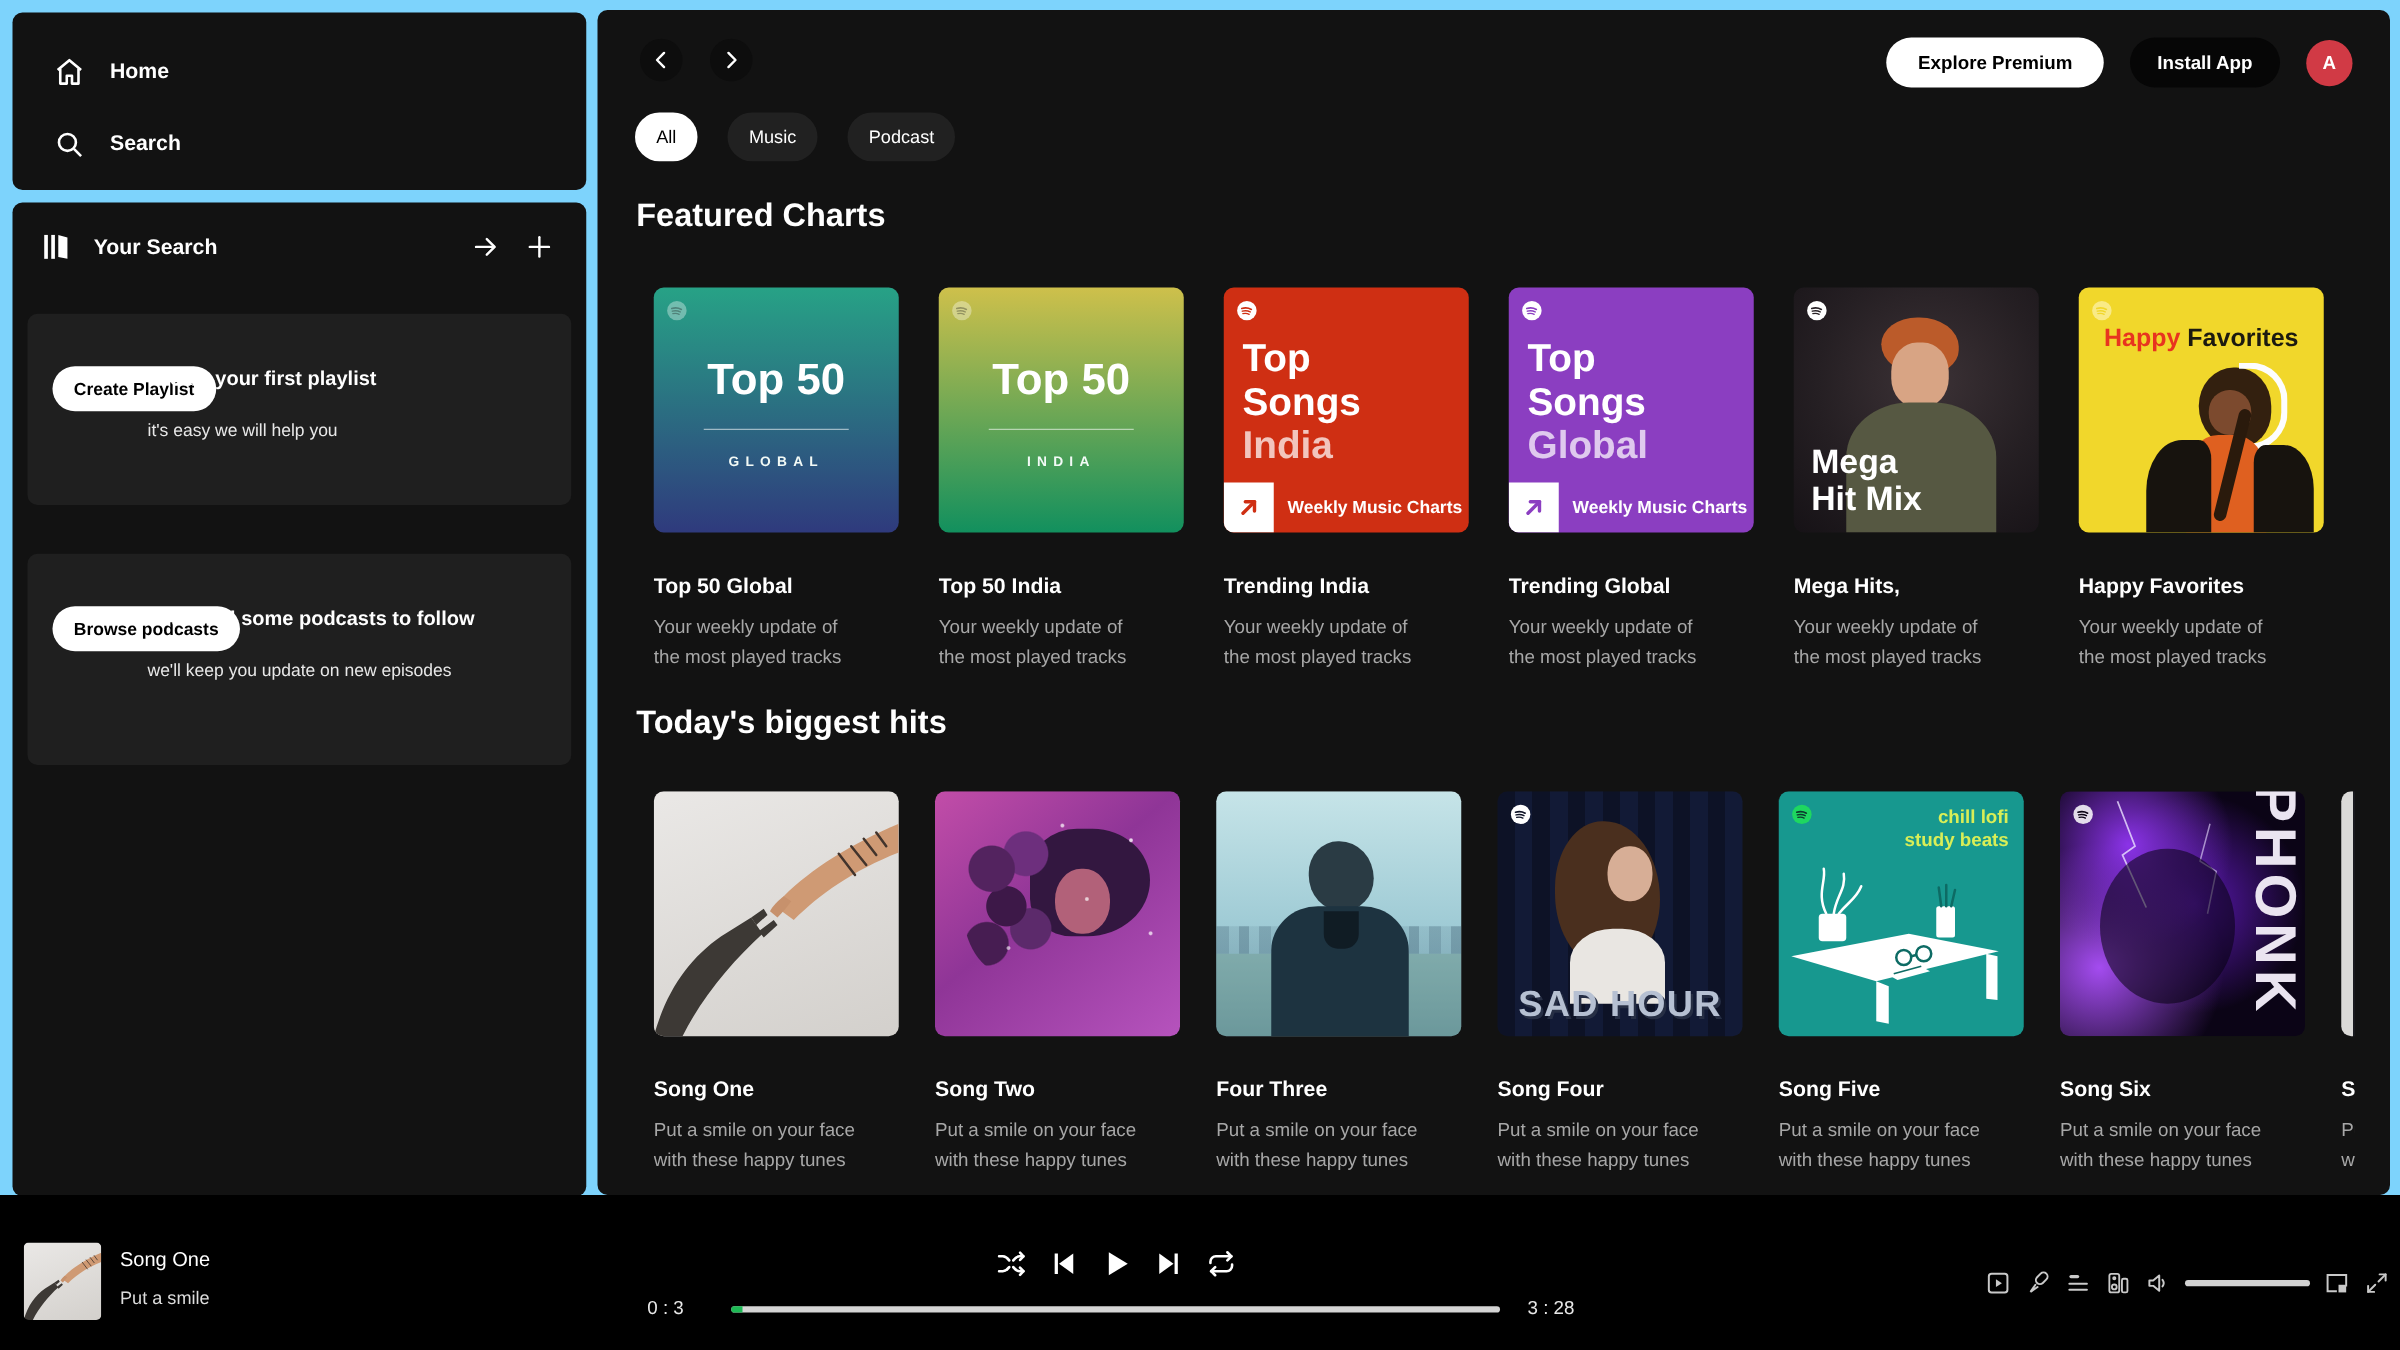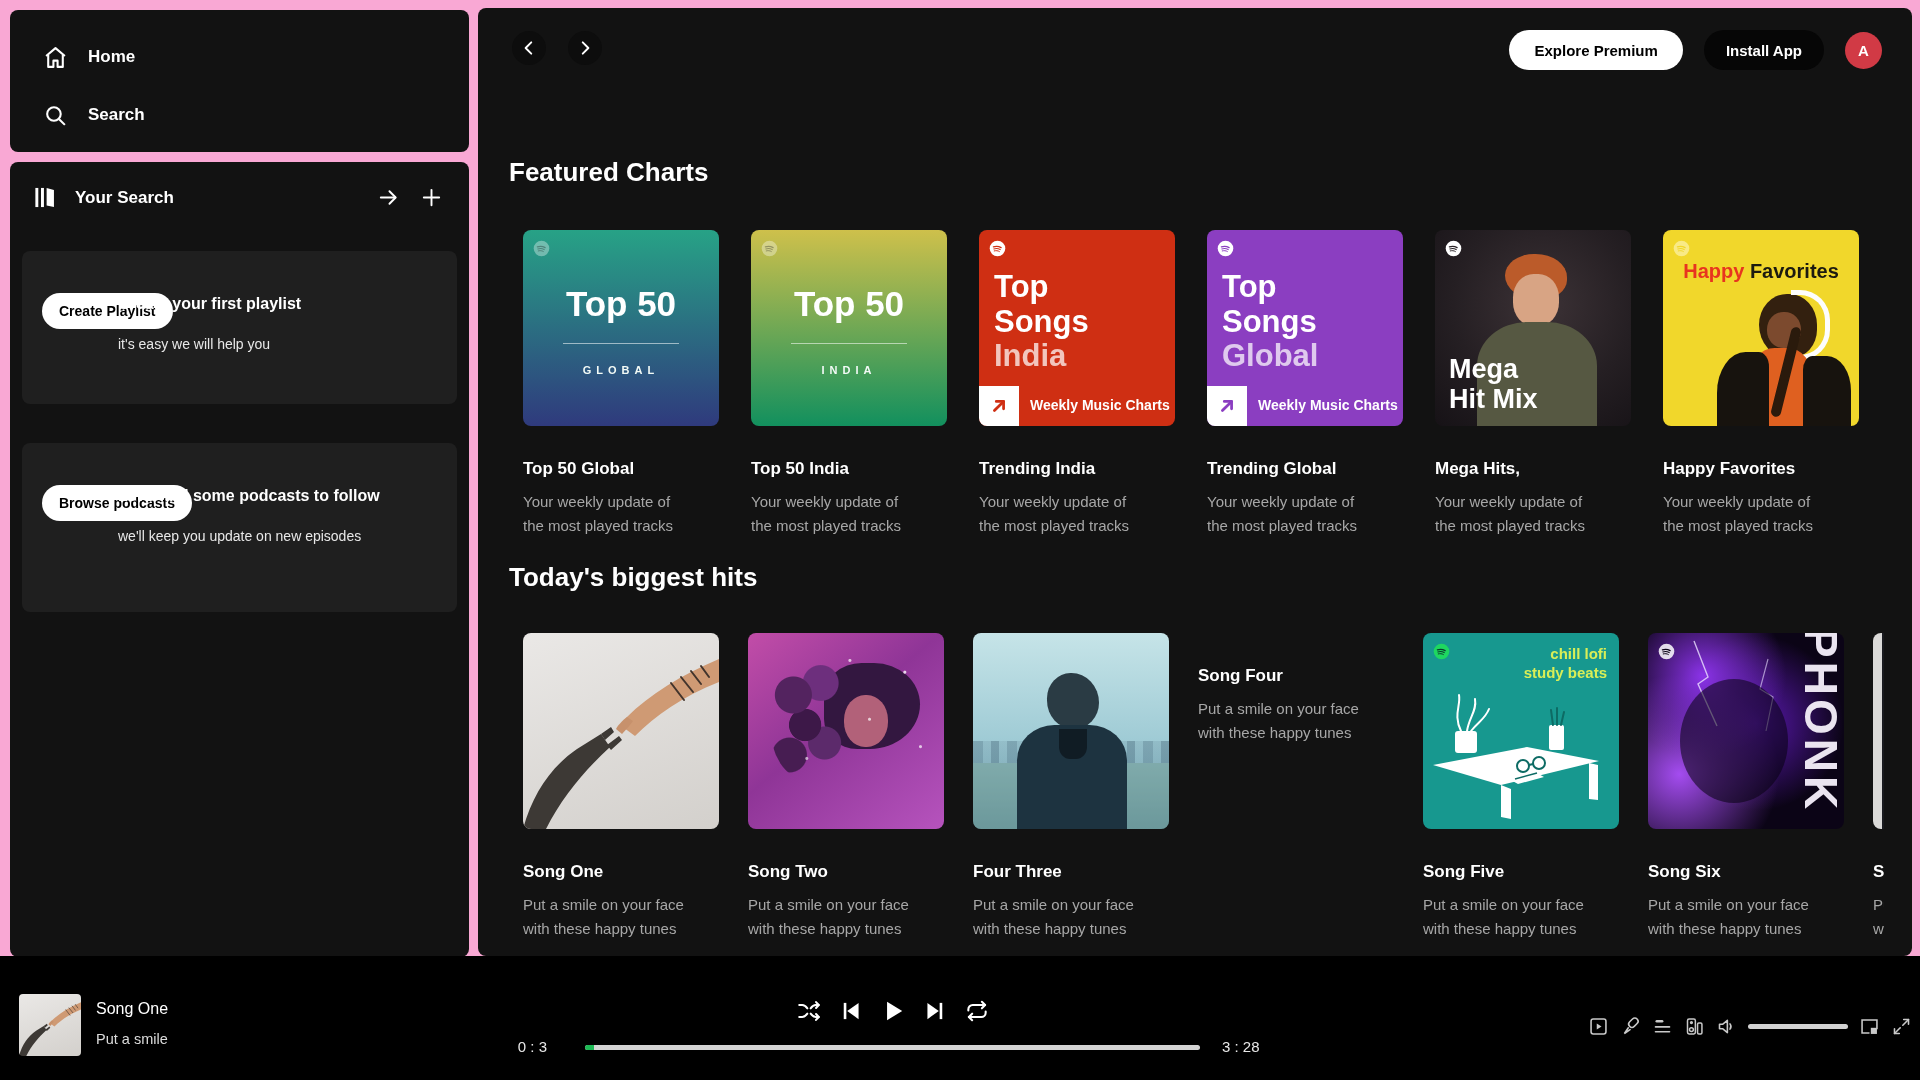--- a/index.html
+++ b/index.html
@@ -1,16 +1,16 @@
 <!DOCTYPE html>
 <html><head>
 <meta charset="utf-8">
 <style>
   html,body{margin:0;padding:0;background:#000;}
-  #app{position:relative;width:1920px;height:1080px;background:#f9a8d4;overflow:hidden;
+  #app{position:relative;width:1920px;height:1080px;background:#7dd3fc;overflow:hidden;
        font-family:"Liberation Sans",sans-serif;-webkit-font-smoothing:antialiased;}
   svg{display:block;}
 
   
   .side-card{position:absolute;left:10px;background:#121212;border-radius:8px;}
   .side-nav{top:10px;width:459px;height:142px;}
   .side-lib{top:162px;width:459px;height:795px;}
   .nav-row{position:absolute;left:33px;display:flex;align-items:center;gap:20px;height:40px;cursor:pointer;}
   .nav-row .lbl{font-size:17px;font-weight:700;color:#fff;}
   .lib-head{position:absolute;left:22px;top:22px;right:26px;display:flex;align-items:center;}
@@ -156,20 +156,25 @@
       </span>
     </div>
     <div class="nav-circle" style="left:90px;">
       <span>
         <svg width="18" height="18" viewBox="0 0 24 24" fill="none" stroke="#fff" stroke-width="2.6" stroke-linecap="round" stroke-linejoin="round">
             <path d="M9 4.5 16.5 12 9 19.5"></path>
           </svg>
       </span>
     </div>
 
+    <div class="chips" id="chips">
+        <div class="chip active">All</div>
+        <div class="chip">Music</div>
+        <div class="chip">Podcast</div>
+      </div>
 
     <div class="top-right">
       <button class="btn-premium">Explore Premium</button>
       <button class="btn-install">Install App</button>
       <div class="avatar" id="avatar" style="background: rgb(209, 58, 69);">A</div>
     </div>
 
     <div class="sec-title" id="sec-title-0">Featured Charts</div>
     <div class="cardrow" id="row-0">
         <div class="scard">
@@ -329,20 +334,32 @@
        <div class="blob" style="left:0;right:0;top:130px;height:66px;background:rgba(90,130,110,.35);"></div>
        <div class="blob" style="left:74px;top:40px;width:52px;height:56px;border-radius:46% 54% 48% 52%;background:#2a3b44;"></div>
        <div class="blob" style="left:44px;top:92px;width:110px;height:104px;border-radius:34% 34% 0 0;background:#1d3340;"></div>
        <div class="blob" style="left:86px;top:96px;width:28px;height:30px;background:#101c24;border-radius:0 0 40% 40%;"></div>
           </div>
           <div class="ctitle">Four Three</div>
           <div class="cdesc">Put a smile on your face
 with these happy tunes</div>
         </div>
         <div class="scard">
+          <div class="art" style="background: repeating-linear-gradient(90deg, rgb(13, 18, 38) 0px, rgb(13, 18, 38) 14px, rgb(18, 26, 54) 14px, rgb(18, 26, 54) 28px);">
+            <svg class="sp-logo" viewBox="0 0 24 24">
+    <circle cx="12" cy="12" r="11" fill="#fff"></circle>
+    <path d="M6.2 9.6c3.8-1.1 7.8-.7 10.9 1.1" stroke="#0d1226" stroke-width="1.8" fill="none" stroke-linecap="round"></path>
+    <path d="M6.8 12.6c3.2-.9 6.5-.5 9 .9" stroke="#0d1226" stroke-width="1.6" fill="none" stroke-linecap="round"></path>
+    <path d="M7.4 15.4c2.6-.7 5.2-.4 7.2.8" stroke="#0d1226" stroke-width="1.4" fill="none" stroke-linecap="round"></path>
+  </svg>
+            <div class="blob" style="left:46px;top:24px;width:84px;height:118px;border-radius:46% 54% 48% 52%;background:#4a2f1e;"></div>
+       <div class="blob" style="left:88px;top:44px;width:36px;height:44px;border-radius:48%;background:#d7ae96;"></div>
+       <div class="blob" style="left:58px;top:110px;width:76px;height:60px;border-radius:45% 45% 0 0;background:#e9e6e2;"></div>
+       <div class="sad-cap" style="color:#b6c0d2;text-shadow:2px 2px 0 #262e44;">SAD HOUR</div>
+          </div>
           <div class="ctitle">Song Four</div>
           <div class="cdesc">Put a smile on your face
 with these happy tunes</div>
         </div>
         <div class="scard">
           <div class="art" style="background: rgb(23, 152, 143);">
             <svg class="sp-logo" viewBox="0 0 24 24">
     <circle cx="12" cy="12" r="11" fill="#1ed760"></circle>
     <path d="M6.2 9.6c3.8-1.1 7.8-.7 10.9 1.1" stroke="#0c3a2e" stroke-width="1.8" fill="none" stroke-linecap="round"></path>
     <path d="M6.8 12.6c3.2-.9 6.5-.5 9 .9" stroke="#0c3a2e" stroke-width="1.6" fill="none" stroke-linecap="round"></path>

